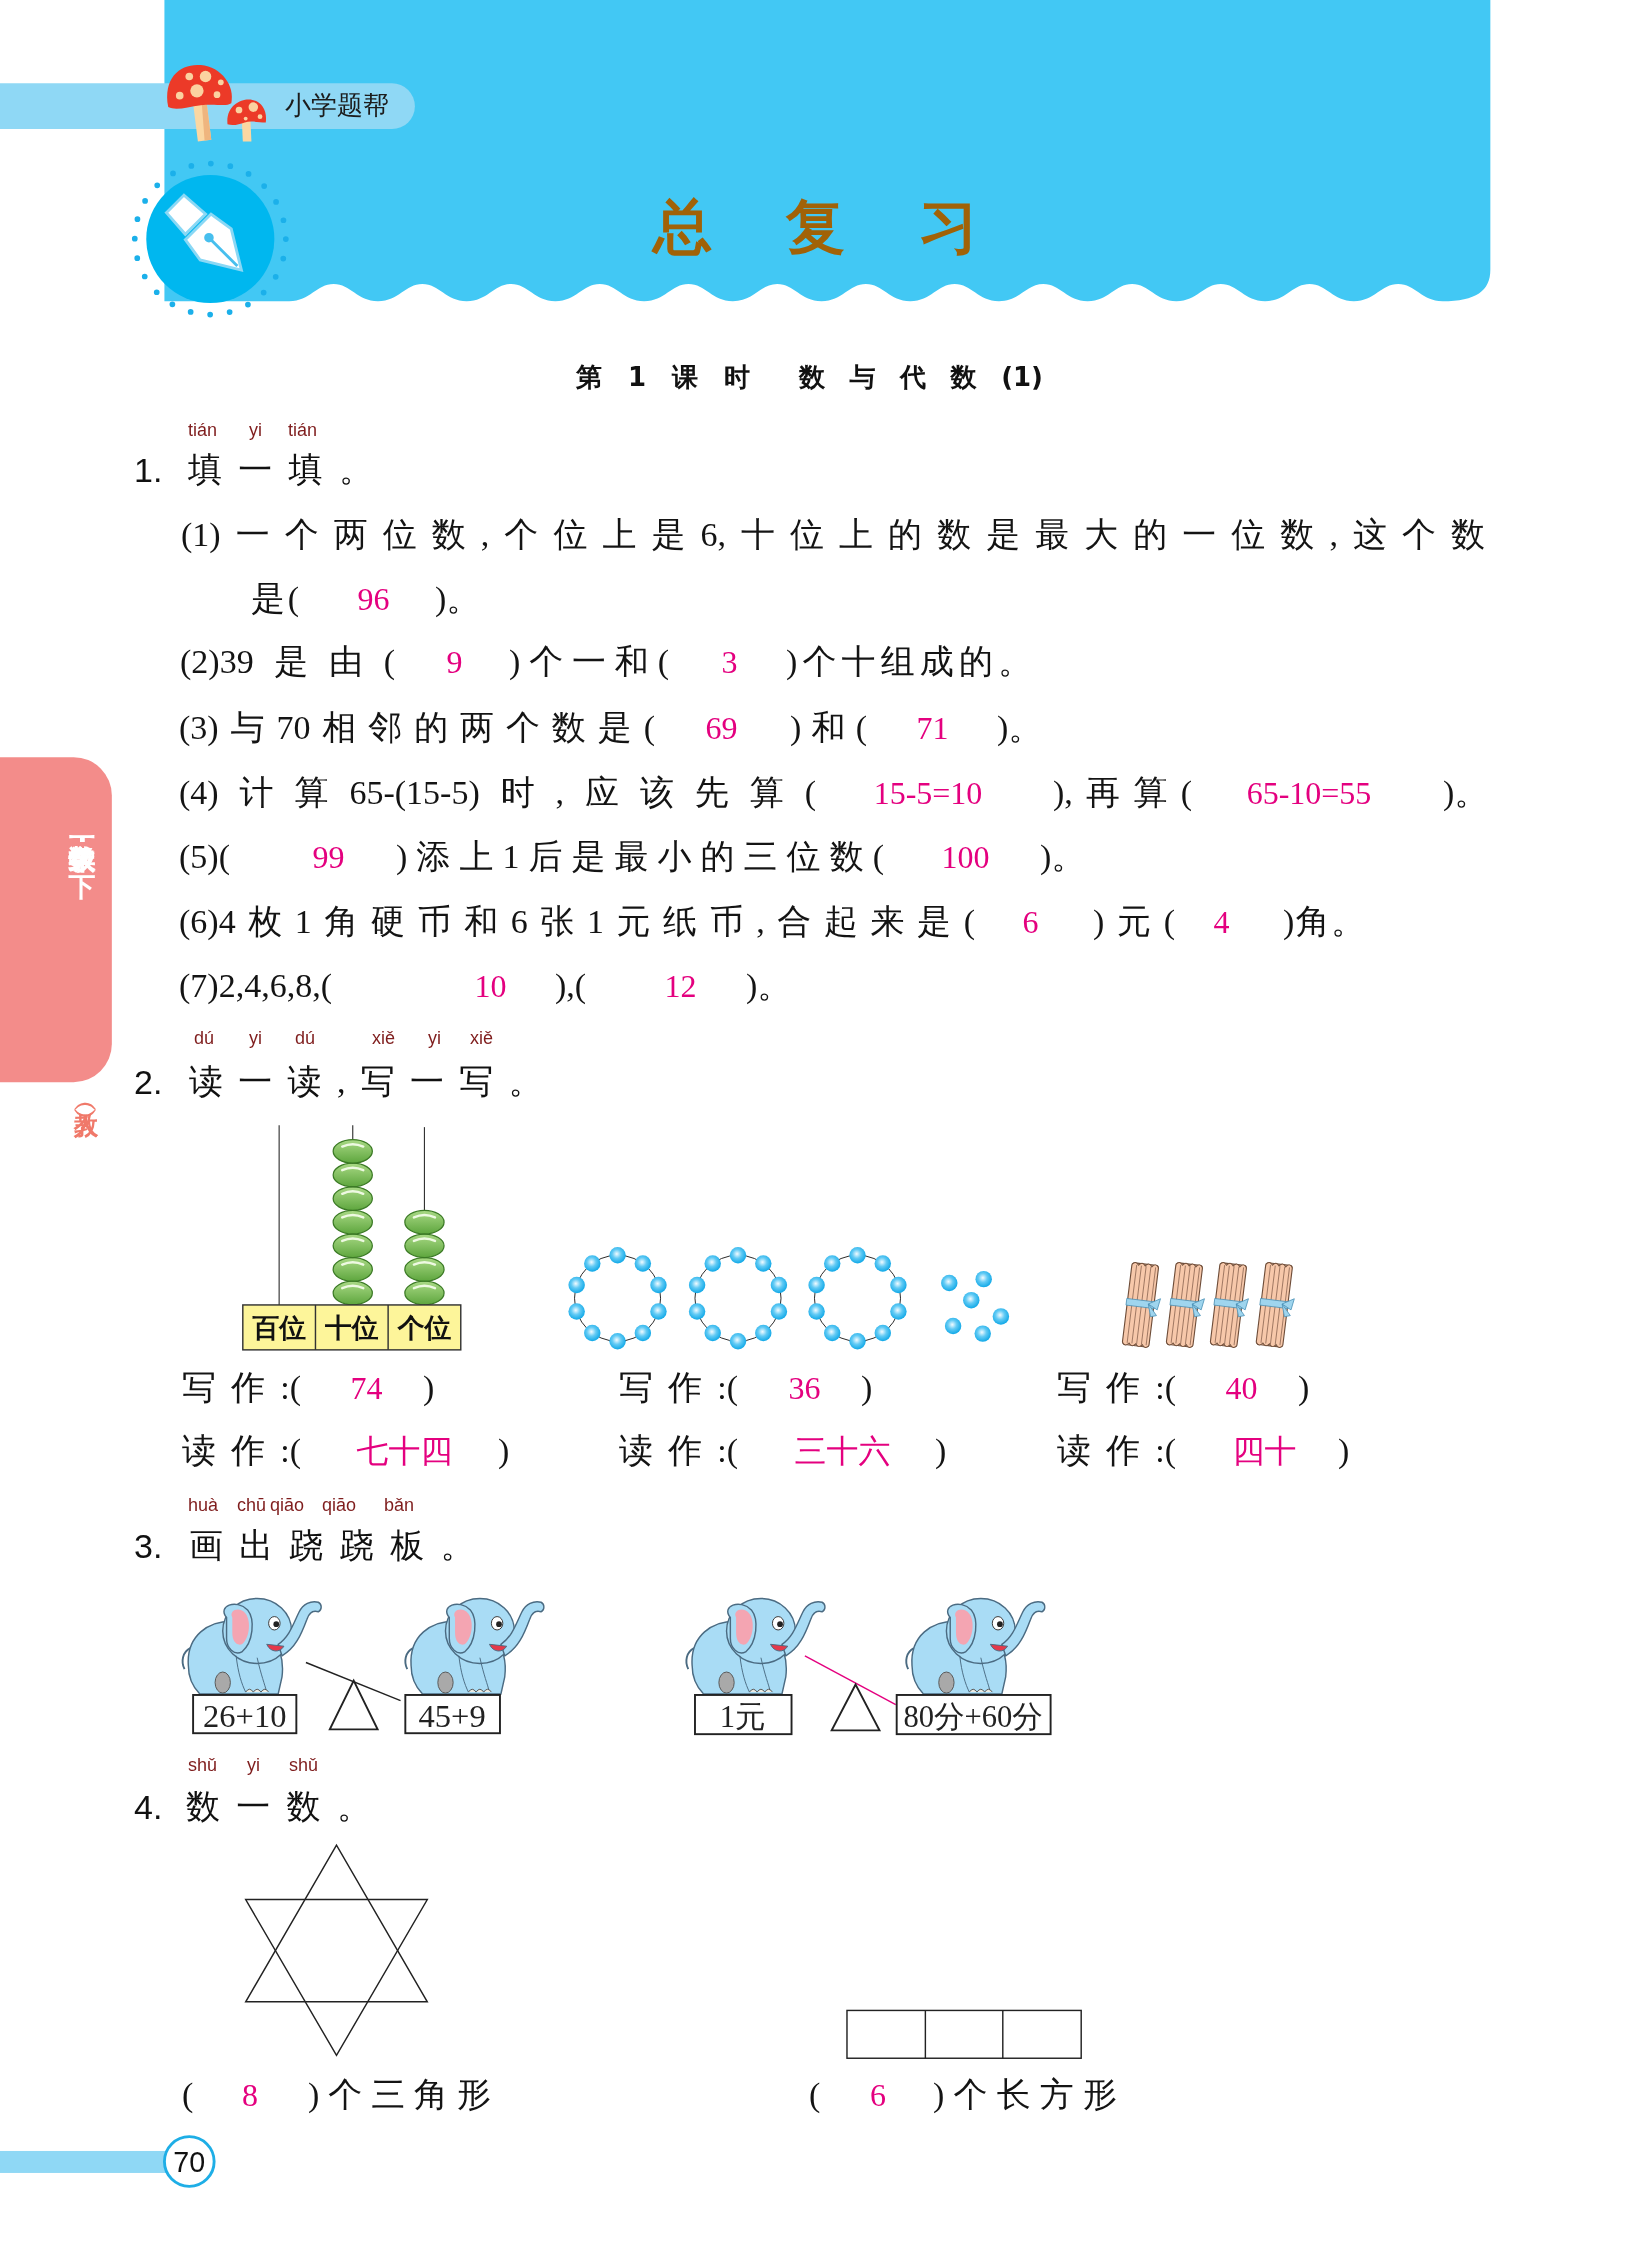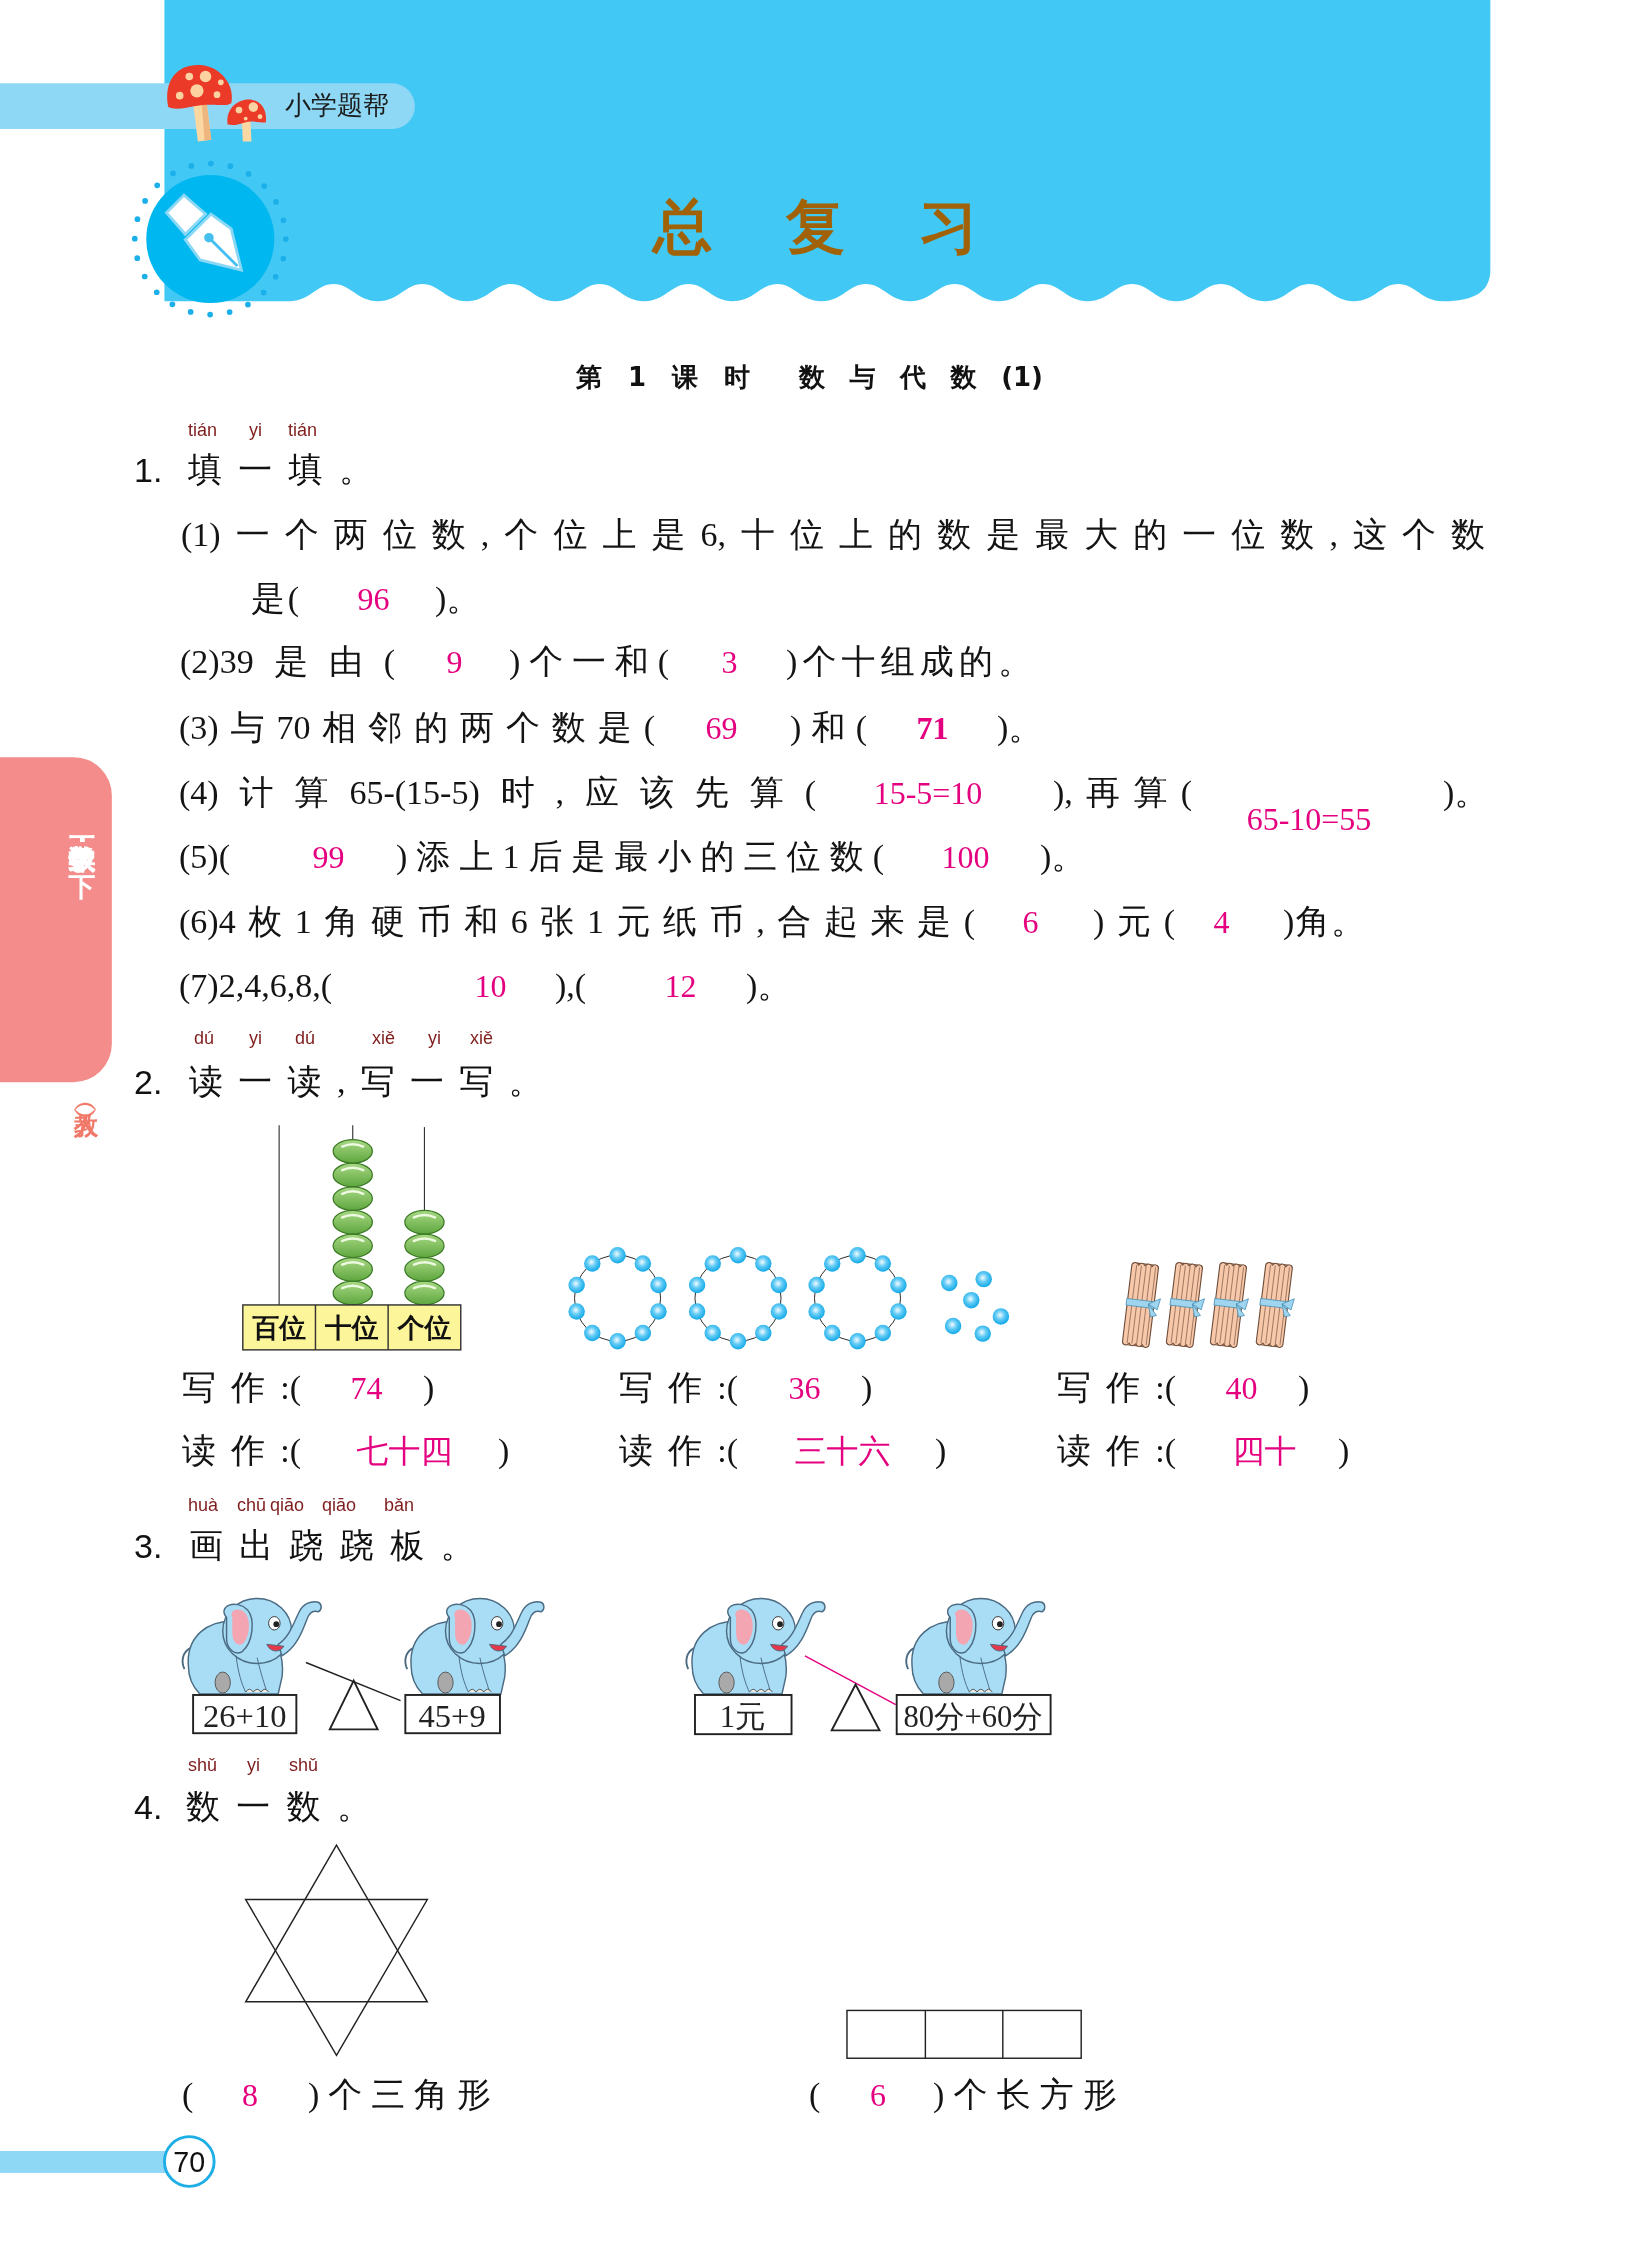--- a/index.html
+++ b/index.html
@@ -233,27 +233,27 @@
 
   <span class="seg j" style="left:180px;top:643px;width:215px;">(2)39是由(</span>
   <span class="ans" style="left:397px;top:643px;width:115px;">9</span>
   <span class="seg j" style="left:509px;top:643px;width:160px;">)个一和(</span>
   <span class="ans" style="left:672px;top:643px;width:115px;">3</span>
   <span class="seg j" style="left:786px;top:643px;width:246px;">)个十组成的。</span>
 
   <span class="seg j" style="left:179px;top:709px;width:476px;">(3)与70相邻的两个数是(</span>
   <span class="ans" style="left:664px;top:709px;width:115px;">69</span>
   <span class="seg j" style="left:790px;top:709px;width:77px;">)和(</span>
-  <span class="ans" style="left:875px;top:709px;width:115px;font-weight:bold;">71</span>
+  <span class="ans" style="left:875px;top:709px;width:115px;">71</span>
   <span class="seg nw" style="left:997px;top:709px;">)。</span>
 
   <span class="seg j" style="left:179px;top:774px;width:637px;">(4)计算65-(15-5)时,应该先算(</span>
   <span class="ans" style="left:842px;top:774px;width:172px;">15-5=10</span>
   <span class="seg j" style="left:1053px;top:774px;width:139px;">),再算(</span>
-  <span class="ans" style="left:1218px;top:774px;width:182px;margin-top:26px;">65-10=55</span>
+  <span class="ans" style="left:1218px;top:774px;width:182px;">65-10=55</span>
   <span class="seg nw" style="left:1443px;top:774px;">)。</span>
 
   <span class="seg j" style="left:179px;top:838px;width:78px;">(5)(</span>
   <span class="ans" style="left:271px;top:838px;width:115px;">99</span>
   <span class="seg j" style="left:396px;top:838px;width:488px;">)添上1后是最小的三位数(</span>
   <span class="ans" style="left:908px;top:838px;width:115px;">100</span>
   <span class="seg nw" style="left:1040px;top:838px;">)。</span>
 
   <span class="seg j" style="left:179px;top:903px;width:796px;">(6)4枚1角硬币和6张1元纸币,合起来是(</span>
   <span class="ans" style="left:973px;top:903px;width:115px;">6</span>

